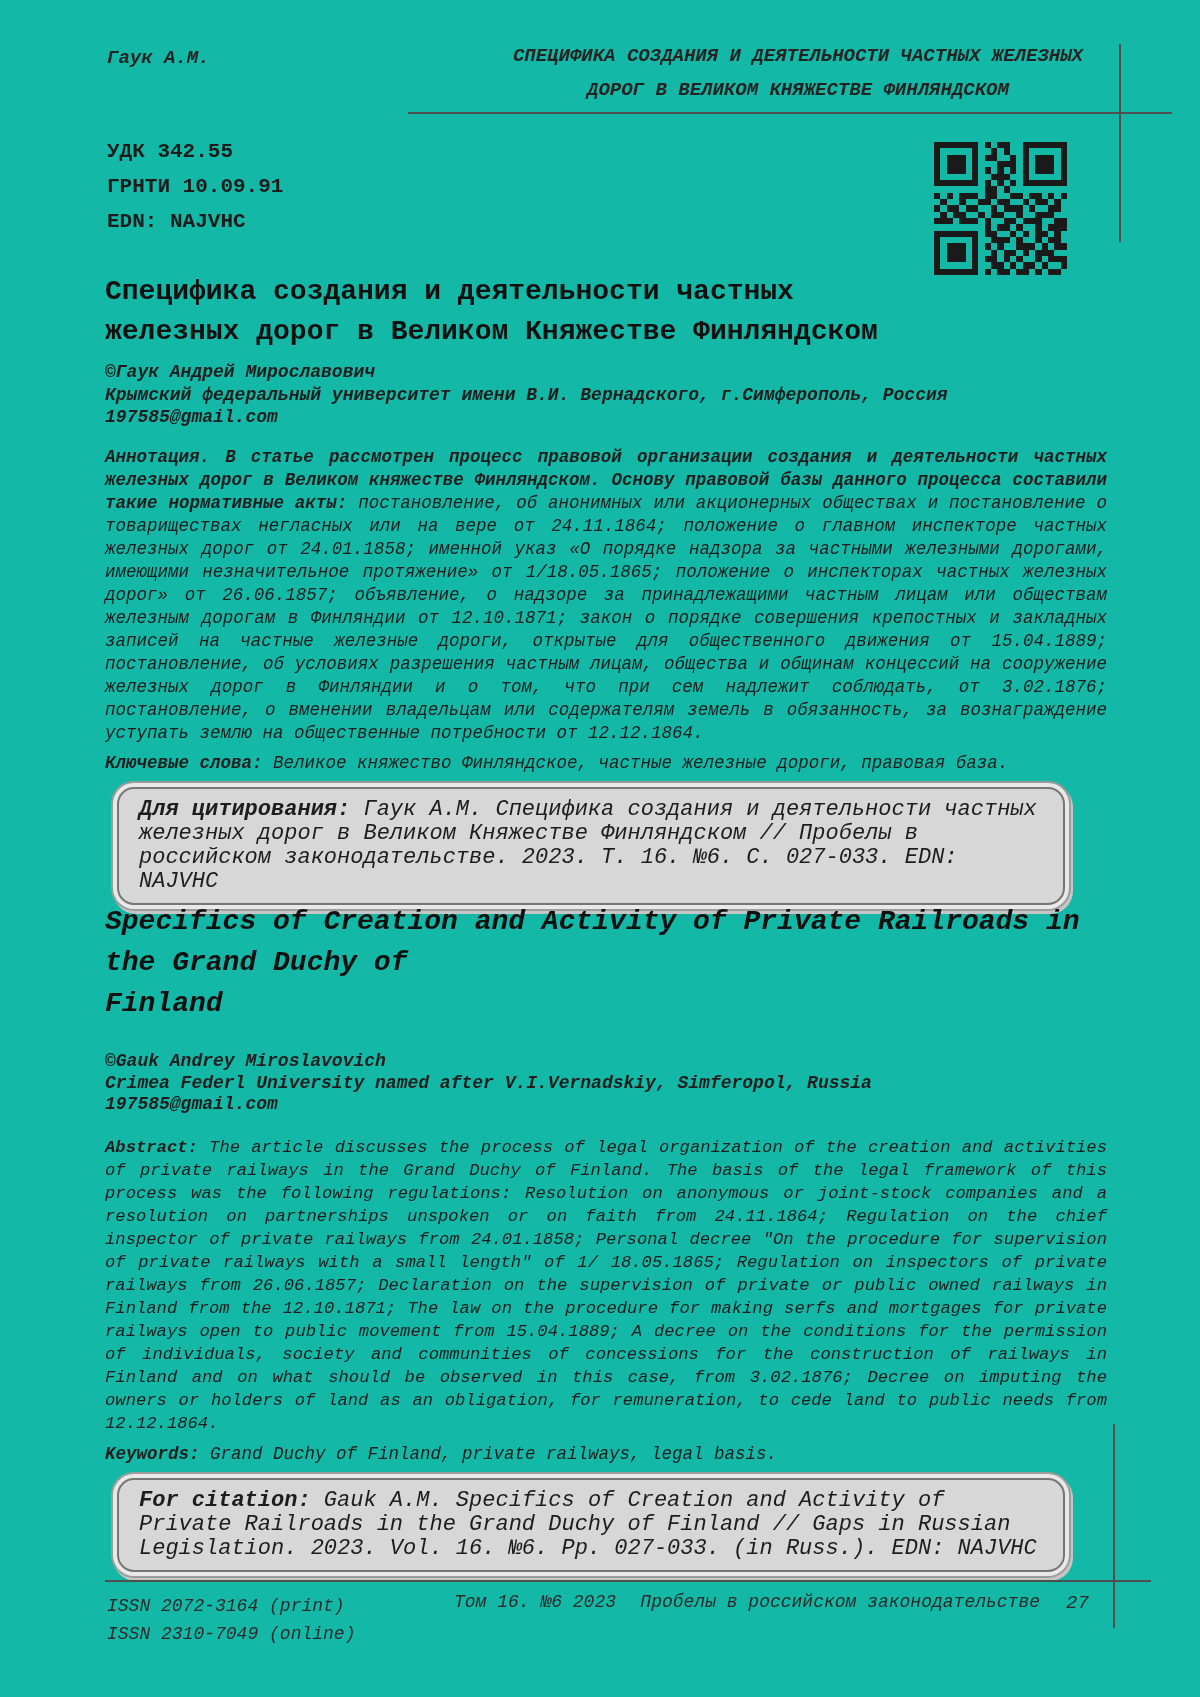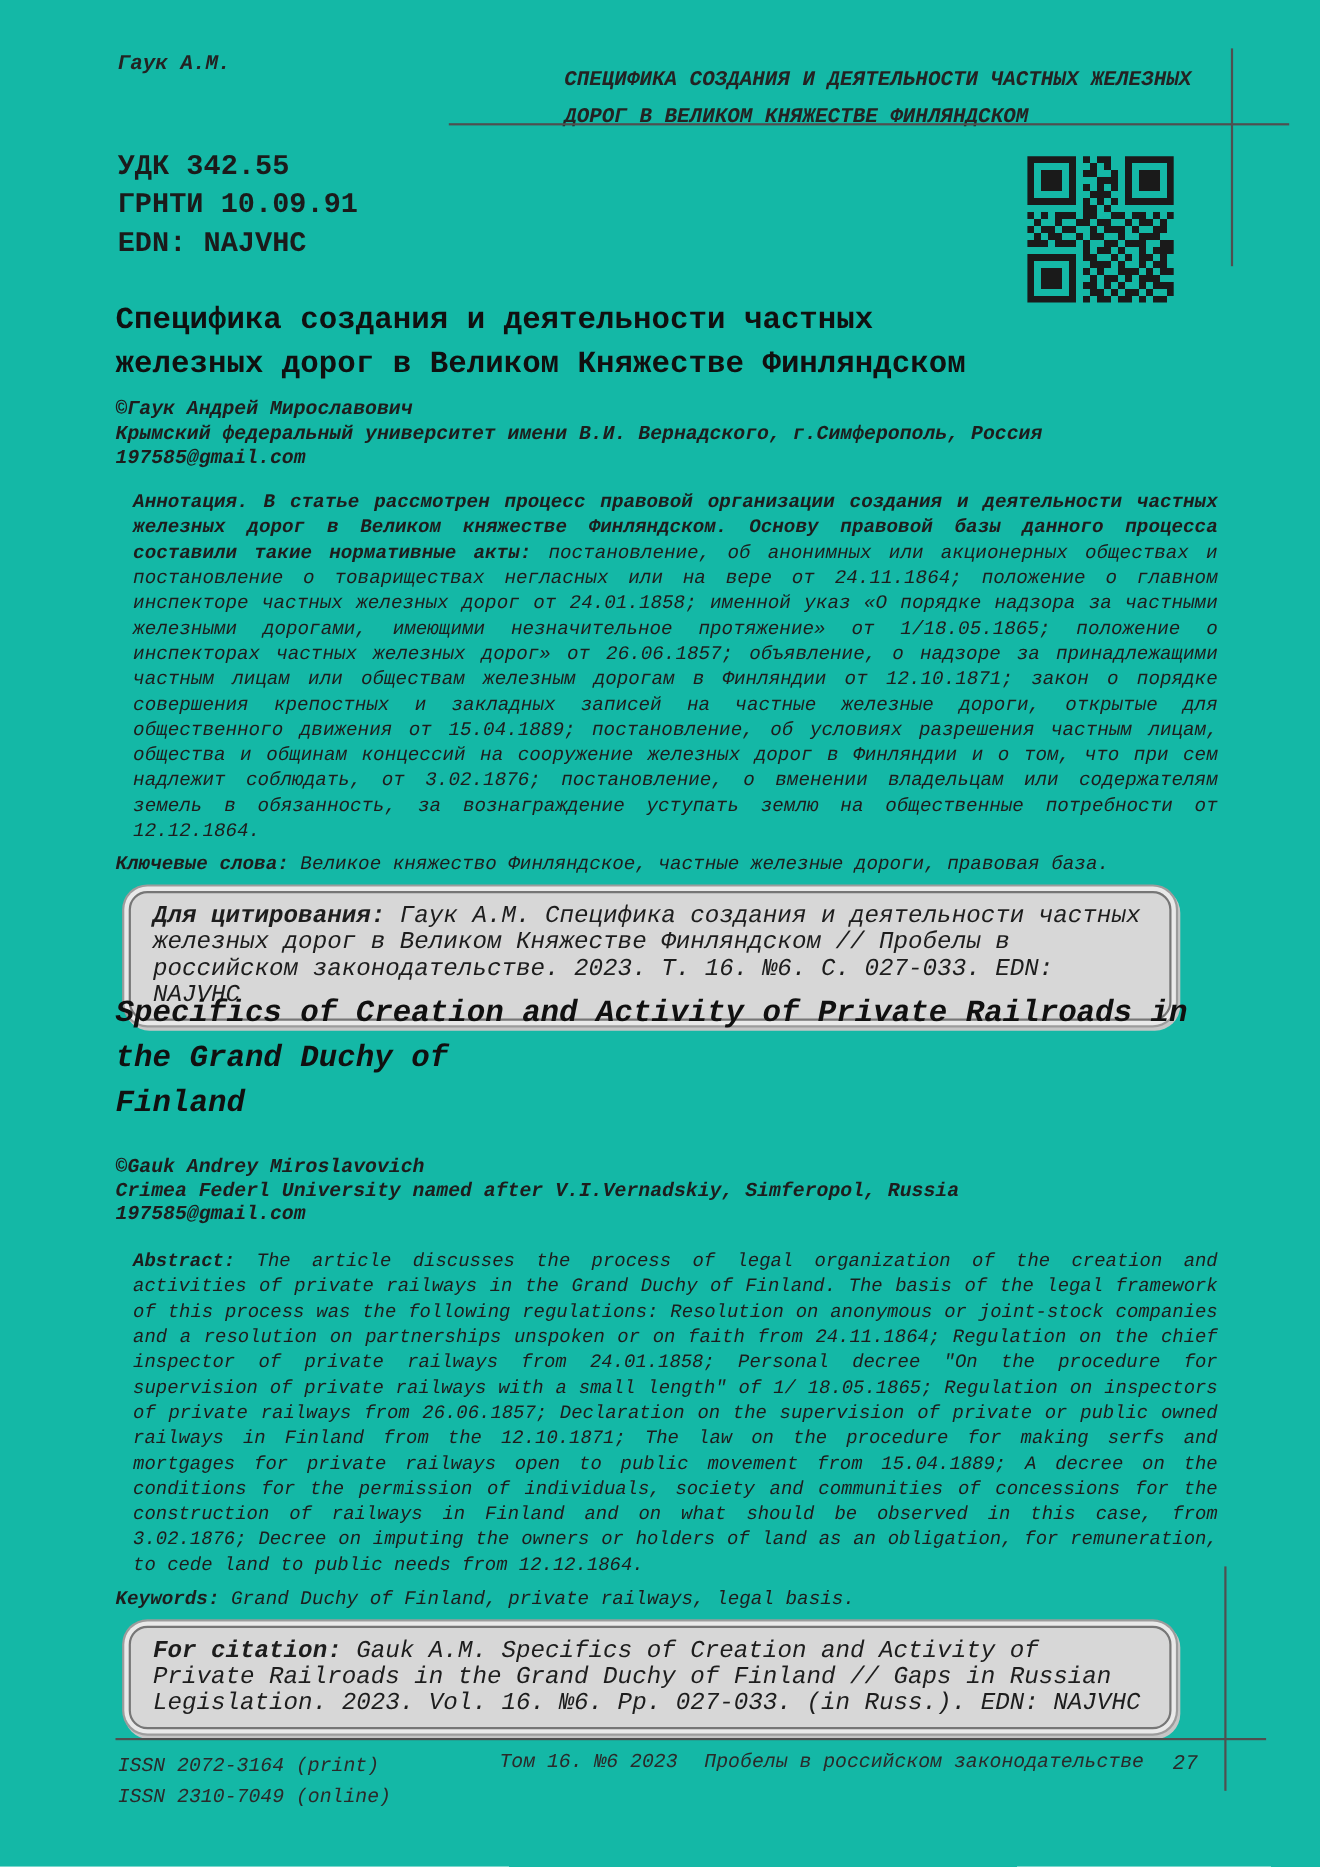--- a/index.html
+++ b/index.html
@@ -5,42 +5,42 @@
   html,body { margin:0; padding:0; background:#ffffff; }
   .page {
     position:relative; width:1200px; height:1697px; background:#14b8a6;
     font-family:Liberation Mono, monospace; color:#1d1d1d;
     overflow:hidden;
   }
   .abs { position:absolute; }
 
   
   .running-author { left:107px; top:47px; font-size:19px; font-weight:bold; font-style:italic; color:#232323; }
-  .running-title  { top:55px; right:117px; text-align:left; font-size:19px; font-weight:bold; font-style:italic; line-height:34px; color:#232323; white-space:nowrap; }
+  .running-title  { top:39px; right:117px; text-align:center; font-size:19px; font-weight:bold; font-style:italic; line-height:34px; color:#232323; white-space:nowrap; }
   .head-rule    { left:408px; top:112px; width:764px; height:2px; background:#4f4f4f; }
   .vline-top    { left:1119px; top:44px;  width:2px; height:198px; background:#4f4f4f; }
   .vline-bottom { left:1113px; top:1424px; width:2px; height:204px; background:#4f4f4f; }
 
   
-  .codes { left:107px; top:134px; font-size:26px; font-weight:bold; line-height:35px; color:#1b1b1b; }
+  .codes { left:107px; top:134px; font-size:21px; font-weight:bold; line-height:35px; color:#1b1b1b; }
 
   
   .qr { left:934px; top:142px; width:133px; height:133px; }
 
   
   .flow-ru { left:105px; top:272px; width:1002px; }
   .flow-en { left:105px; top:901px; width:1002px; }
 
   h1.title-ru { margin:0; font-size:28px; font-weight:bold; font-style:normal; line-height:40px; color:#101010; }
   h2.title-en { margin:0; font-size:28px; font-weight:bold; font-style:italic; line-height:41px; color:#101010; }
 
   .authors { margin-top:9px; font-size:18px; font-weight:bold; font-style:italic; line-height:22.5px; }
   .flow-en .authors { margin-top:27px; line-height:21.5px; }
 
-  .abstract { margin:17px 0 0 16px; font-size:17.5px; font-style:italic; line-height:23px; text-align:justify; }
+  .abstract { margin:17px 0 0 0; font-size:17.5px; font-style:italic; line-height:23px; text-align:justify; }
   .flow-en .abstract { margin-top:20px; font-size:17.2px; }
   .keywords { margin:7px 0 0 0; font-size:17.5px; font-style:italic; line-height:23px; }
   .flow-en .keywords { margin-top:8px; }
   .b { font-weight:bold; }
 
   .cite-box {
     margin:12px 0 0 12px; width:904px;
     background:#d7d7d7; border:2px solid #767676; border-radius:17px;
     padding:9px 20px; font-size:22px; font-style:italic; line-height:24px;
     box-shadow: 0 0 0 4px #e9e9e9, 0 0 0 6px #9c9c9c, 2px 3px 0 6px #c6c6c6;

